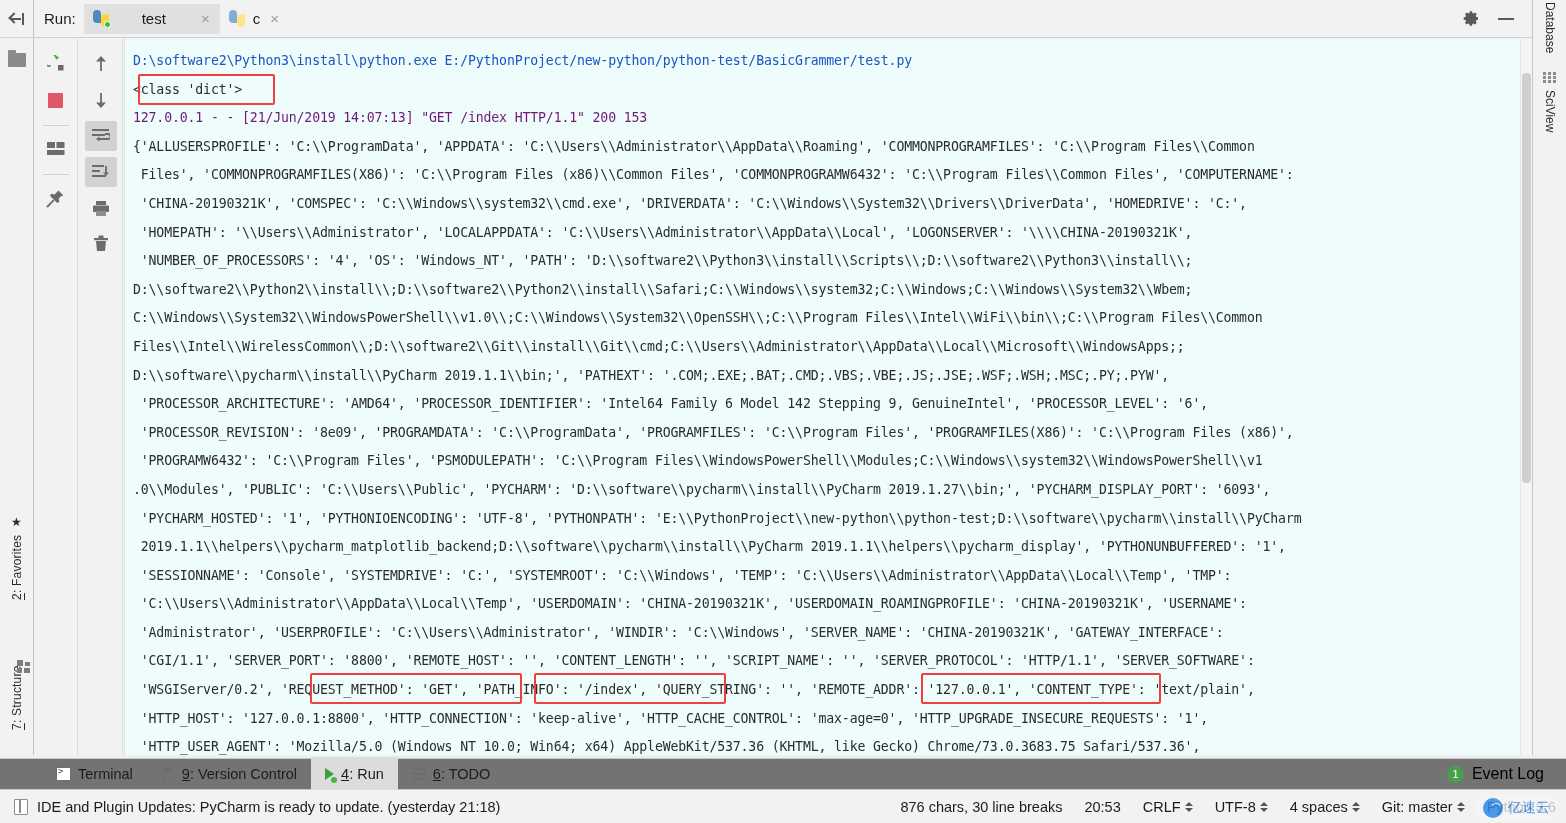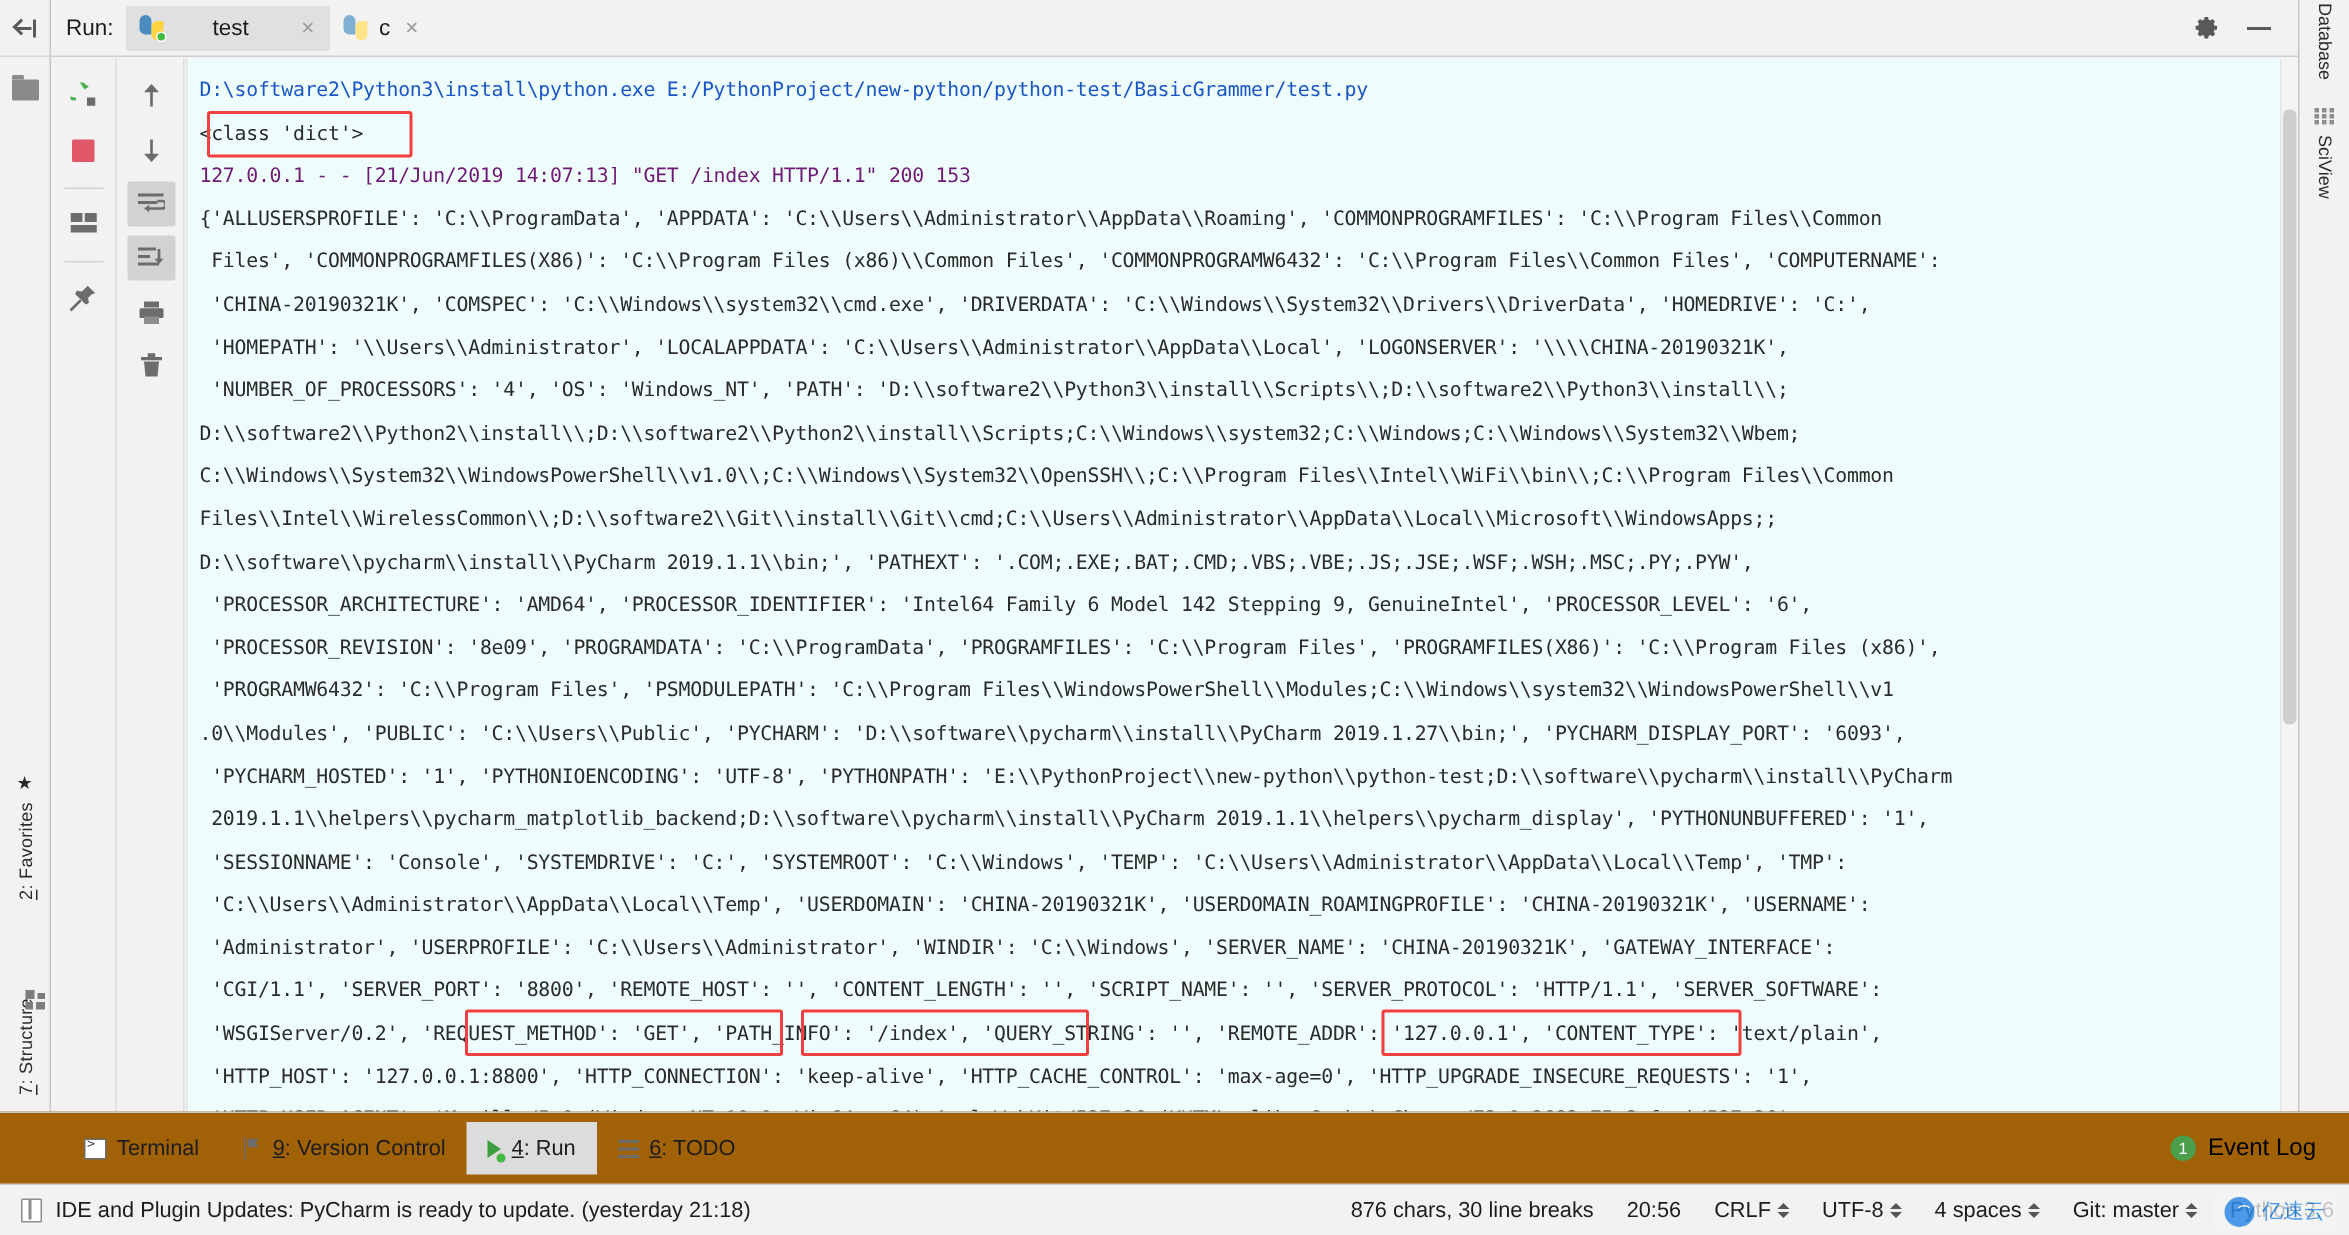--- a/index.html
+++ b/index.html
@@ -207,22 +207,22 @@
   #rtab-database { top: -4px; height: 78px; }
   #rtab-sciview  { top: 66px; height: 120px; }
   .sci-ico {
     writing-mode: horizontal-tb;
     margin-bottom:6px; width:14px; height:12px; position:relative;
   }
   .sci-ico i { position:absolute; width:3px; height:3px; background:#8d8d8d; }
 
   
   .tw-bar {
-    position:absolute; left:0; bottom:33px; width:1566px; height:49px;
-    background:#a16207;
+    position:absolute; left:0; bottom:33px; width:1566px; height:32px;
+    background:#737373;
     border-top:1px solid #c9c9c9; border-bottom:1px solid #c9c9c9;
     display:flex; align-items:center;
   }
   .tw-item {
     display:flex; align-items:center; gap:7px;
     height:35px; padding: 0 14px;
     font-size:14.5px; color:#1c1c1c; cursor:pointer;
   }
   .tw-item:first-child { margin-left: 42px; }
   .tw-item.active { background:#dcdcdc; }
@@ -462,21 +462,21 @@
 
     <div class="console">
       <div class="console-inner"><span class="c-path">D:\software2\Python3\install\python.exe E:/PythonProject/new-python/python-test/BasicGrammer/test.py</span>
 <span>&lt;class 'dict'&gt;</span>
 <span class="c-red">127.0.0.1 - - [21/Jun/2019 14:07:13] "GET /index HTTP/1.1" 200 153</span>
 <span>{'ALLUSERSPROFILE': 'C:\\ProgramData', 'APPDATA': 'C:\\Users\\Administrator\\AppData\\Roaming', 'COMMONPROGRAMFILES': 'C:\\Program Files\\Common</span>
 <span> Files', 'COMMONPROGRAMFILES(X86)': 'C:\\Program Files (x86)\\Common Files', 'COMMONPROGRAMW6432': 'C:\\Program Files\\Common Files', 'COMPUTERNAME':</span>
 <span> 'CHINA-20190321K', 'COMSPEC': 'C:\\Windows\\system32\\cmd.exe', 'DRIVERDATA': 'C:\\Windows\\System32\\Drivers\\DriverData', 'HOMEDRIVE': 'C:',</span>
 <span> 'HOMEPATH': '\\Users\\Administrator', 'LOCALAPPDATA': 'C:\\Users\\Administrator\\AppData\\Local', 'LOGONSERVER': '\\\\CHINA-20190321K',</span>
 <span> 'NUMBER_OF_PROCESSORS': '4', 'OS': 'Windows_NT', 'PATH': 'D:\\software2\\Python3\\install\\Scripts\\;D:\\software2\\Python3\\install\\;</span>
-<span>D:\\software2\\Python2\\install\\;D:\\software2\\Python2\\install\\Scripts;C:\\Windows\\system32;C:\\Windows;C:\\Windows\\System32\\Wbem;</span>
+<span>D:\\software2\\Python2\\install\\;D:\\software2\\Python2\\install\\Safari;C:\\Windows\\system32;C:\\Windows;C:\\Windows\\System32\\Wbem;</span>
 <span>C:\\Windows\\System32\\WindowsPowerShell\\v1.0\\;C:\\Windows\\System32\\OpenSSH\\;C:\\Program Files\\Intel\\WiFi\\bin\\;C:\\Program Files\\Common</span>
 <span>Files\\Intel\\WirelessCommon\\;D:\\software2\\Git\\install\\Git\\cmd;C:\\Users\\Administrator\\AppData\\Local\\Microsoft\\WindowsApps;;</span>
 <span>D:\\software\\pycharm\\install\\PyCharm 2019.1.1\\bin;', 'PATHEXT': '.COM;.EXE;.BAT;.CMD;.VBS;.VBE;.JS;.JSE;.WSF;.WSH;.MSC;.PY;.PYW',</span>
 <span> 'PROCESSOR_ARCHITECTURE': 'AMD64', 'PROCESSOR_IDENTIFIER': 'Intel64 Family 6 Model 142 Stepping 9, GenuineIntel', 'PROCESSOR_LEVEL': '6',</span>
 <span> 'PROCESSOR_REVISION': '8e09', 'PROGRAMDATA': 'C:\\ProgramData', 'PROGRAMFILES': 'C:\\Program Files', 'PROGRAMFILES(X86)': 'C:\\Program Files (x86)',</span>
 <span> 'PROGRAMW6432': 'C:\\Program Files', 'PSMODULEPATH': 'C:\\Program Files\\WindowsPowerShell\\Modules;C:\\Windows\\system32\\WindowsPowerShell\\v1</span>
 <span>.0\\Modules', 'PUBLIC': 'C:\\Users\\Public', 'PYCHARM': 'D:\\software\\pycharm\\install\\PyCharm 2019.1.27\\bin;', 'PYCHARM_DISPLAY_PORT': '6093',</span>
 <span> 'PYCHARM_HOSTED': '1', 'PYTHONIOENCODING': 'UTF-8', 'PYTHONPATH': 'E:\\PythonProject\\new-python\\python-test;D:\\software\\pycharm\\install\\PyCharm</span>
 <span> 2019.1.1\\helpers\\pycharm_matplotlib_backend;D:\\software\\pycharm\\install\\PyCharm 2019.1.1\\helpers\\pycharm_display', 'PYTHONUNBUFFERED': '1',</span>
 <span> 'SESSIONNAME': 'Console', 'SYSTEMDRIVE': 'C:', 'SYSTEMROOT': 'C:\\Windows', 'TEMP': 'C:\\Users\\Administrator\\AppData\\Local\\Temp', 'TMP':</span>
@@ -547,21 +547,21 @@
     </div>
   </div>
 
   <div class="status-bar">
     <div class="sb-left">
       <span class="sb-doc-ico"></span>
       <span>IDE and Plugin Updates: PyCharm is ready to update. (yesterday 21:18)</span>
     </div>
     <div class="sb-right">
       <span>876 chars, 30 line breaks</span>
-      <span>20:56</span>
+      <span>20:53</span>
       <span class="sb-item">
         <span>CRLF</span>
         <span class="caretud">
             <i></i>
             <i></i>
           </span>
       </span>
       <span class="sb-item">
         <span>UTF-8</span>
         <span class="caretud">

